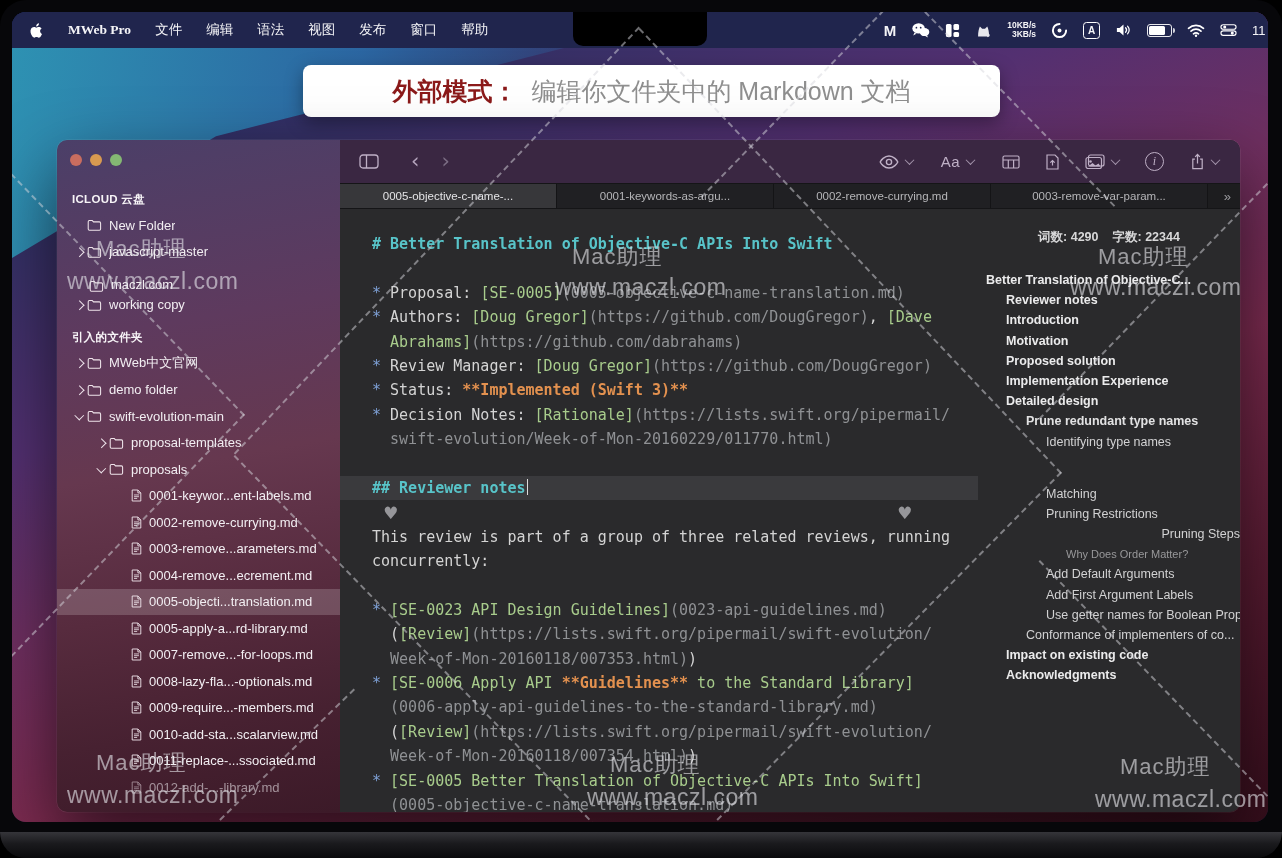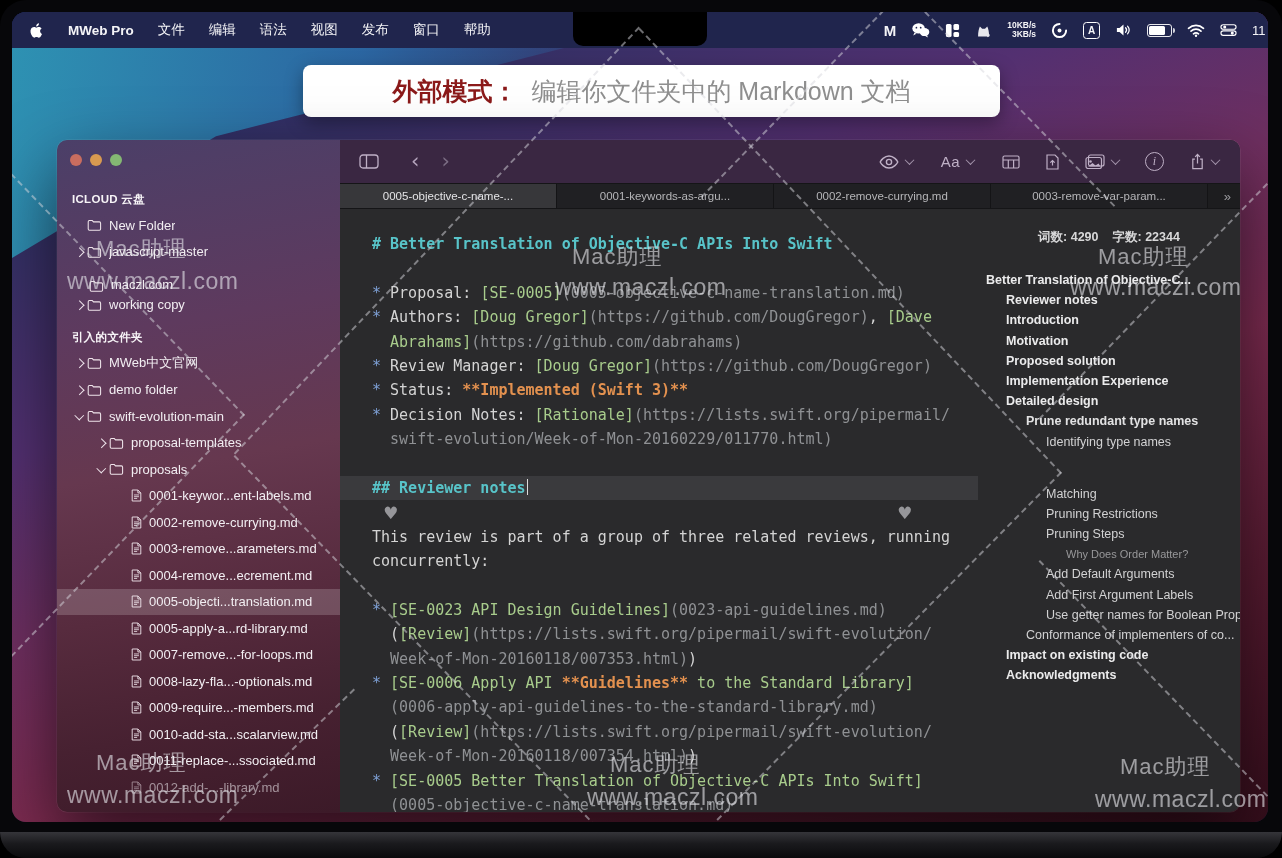--- a/index.html
+++ b/index.html
@@ -6,21 +6,21 @@
     font-family:"Liberation Sans",sans-serif;-webkit-font-smoothing:antialiased;}
   .frame{position:relative;width:1282px;height:858px;background:#07070a;border-radius:26px;overflow:hidden;}
   .screen{position:absolute;left:12px;right:14px;top:12px;bottom:36px;border-radius:14px;overflow:hidden;background:#1a1d3a;}
   
   .wallpaper{position:absolute;inset:0;background:linear-gradient(158deg,#1d2a66 0%,#343065 18%,#533071 34%,#6e2f60 48%,#7c2b50 62%,#5a1c33 80%,#360e1c 100%);}
   .wedge{position:absolute;top:36px;left:0;width:600px;height:210px;
     background:linear-gradient(100deg,#2f9dbb,#2b6ca8 55%,rgba(43,76,140,0));
     clip-path:polygon(0 0,92% 0,34% 42%,0 100%);opacity:.9;}
   
   .menubar{position:absolute;left:0;right:0;top:0;height:36px;background:#20254d;display:flex;align-items:center;color:#f4f4f7;font-size:13.5px;z-index:40;}
-  .mb-left{display:flex;align-items:center;gap:24px;padding-left:17px;}
+  .mb-left{display:flex;align-items:center;gap:24px;padding-left:17px;font-family:Liberation Serif, serif;}
   .mitem{cursor:default;font-weight:500;}
   .mitem.app{font-weight:700;}
   .mb-right{margin-left:auto;display:flex;align-items:center;gap:15px;padding-right:2px;}
   .sicon{display:flex;align-items:center;justify-content:center;height:18px;}
   .mailM{font-weight:700;font-size:15px;}
   .netspeed{font-size:8.5px;line-height:9px;text-align:right;font-weight:600;letter-spacing:0;}
   .abox{width:15px;height:15px;border:1.4px solid #fff;border-radius:3.5px;display:flex;align-items:center;justify-content:center;font-size:10px;font-weight:700;}
   .battery{position:relative;width:23px;height:11px;border:1px solid rgba(255,255,255,.9);border-radius:3px;}
   .battery i{position:absolute;left:1px;top:1px;bottom:1px;width:16px;background:#fff;border-radius:1.5px;}
   .battery u{position:absolute;right:-4px;top:3px;width:2px;height:5px;background:rgba(255,255,255,.8);border-radius:0 2px 2px 0;}
@@ -525,21 +525,21 @@
                 <div class="oitem b1" style="padding-left: 28px;">Reviewer notes</div>
                 <div class="oitem b1" style="padding-left: 28px;">Introduction</div>
                 <div class="oitem b1" style="padding-left: 28px;">Motivation</div>
                 <div class="oitem b1" style="padding-left: 28px;">Proposed solution</div>
                 <div class="oitem b1" style="padding-left: 28px;">Implementation Experience</div>
                 <div class="oitem b1" style="padding-left: 28px;">Detailed design</div>
                 <div class="oitem sb" style="padding-left: 48px;">Prune redundant type names</div>
                 <div class="oitem" style="padding-left: 68px;">Identifying type names</div>
                 <div class="oitem" style="padding-left: 68px; margin-top: 32px;">Matching</div>
                 <div class="oitem" style="padding-left: 68px;">Pruning Restrictions</div>
-                <div class="oitem" style="padding-left: 68px;">Pruning Steps</div>
+                <div class="oitem" style="padding-left: 68px; text-align: right;">Pruning Steps</div>
                 <div class="oitem dim" style="padding-left: 88px;">Why Does Order Matter?</div>
                 <div class="oitem" style="padding-left: 68px;">Add Default Arguments</div>
                 <div class="oitem" style="padding-left: 68px;">Add First Argument Labels</div>
                 <div class="oitem" style="padding-left: 68px;">Use getter names for Boolean Proper...</div>
                 <div class="oitem" style="padding-left: 48px;">Conformance of implementers of co...</div>
                 <div class="oitem b1" style="padding-left: 28px;">Impact on existing code</div>
                 <div class="oitem b1" style="padding-left: 28px;">Acknowledgments</div>
               </div>
           </div>
         </div>

